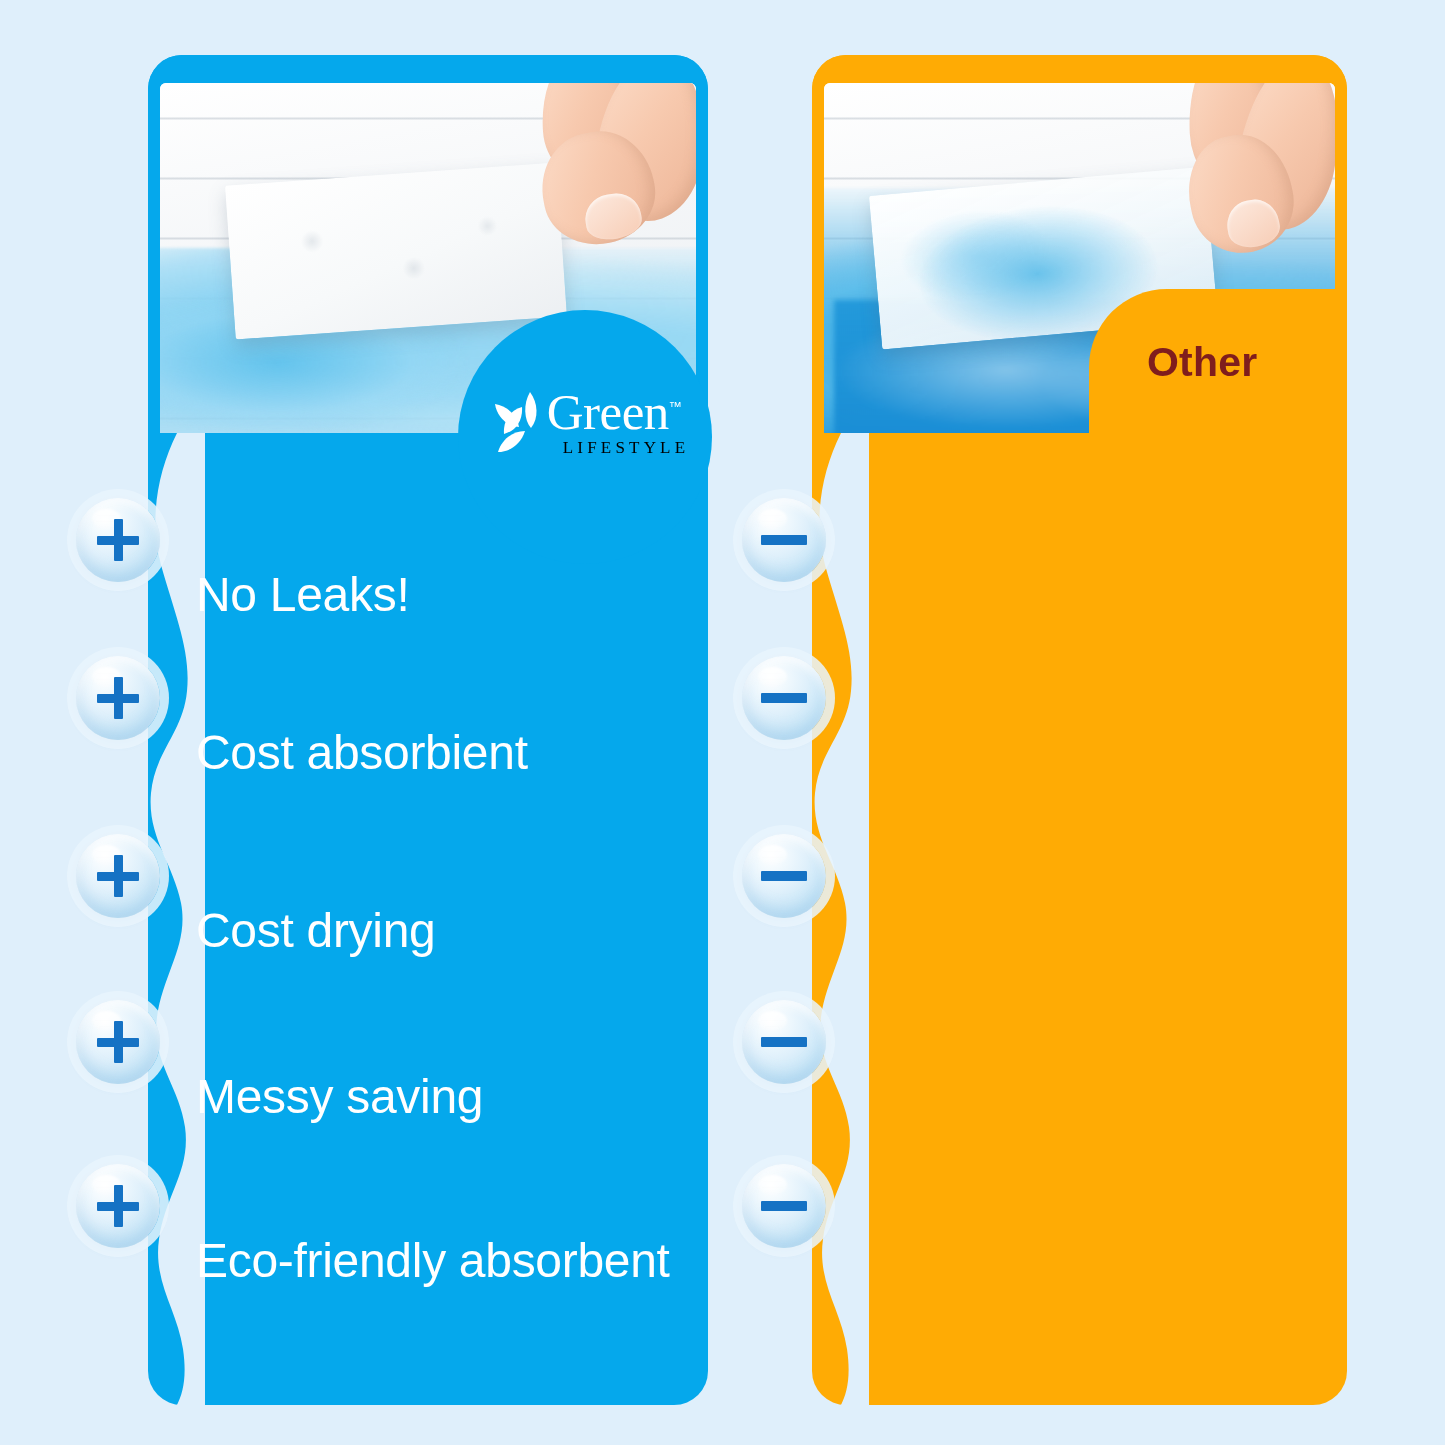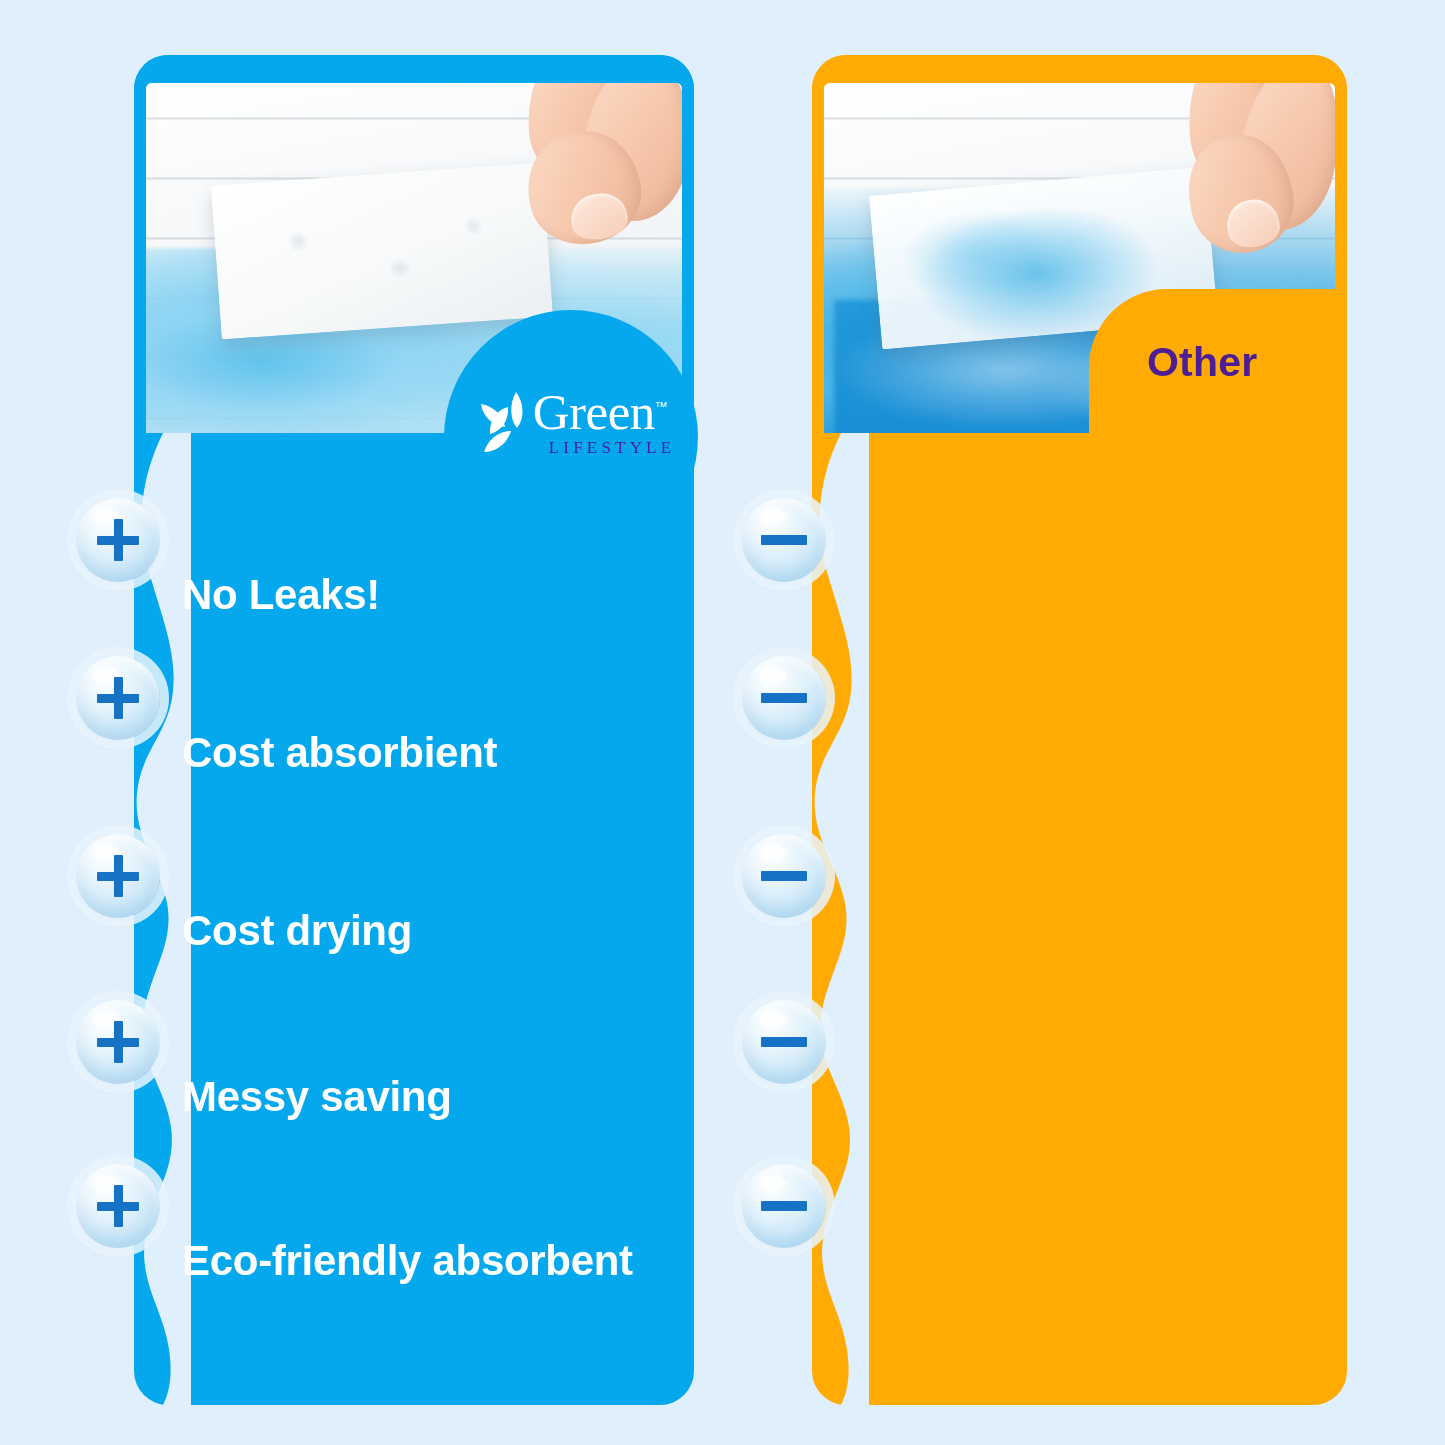--- a/index.html
+++ b/index.html
@@ -18,21 +18,21 @@
   }
 
   
   .card {
     position:absolute;
     top:55px;
     height:1350px;
     border-radius:34px;
     overflow:visible;
   }
-  .card.left  { left:134px;  width:560px; background:#05a8ec; }
+  .card.left  { left:148px;  width:560px; background:#05a8ec; }
   .card.right { left:812px;  width:535px; background:#ffab04; }
 
   
   .photo-frame {
     position:absolute;
     left:0; top:0;
     width:100%;
     height:378px;
     border-radius:34px 34px 0 0;
     overflow:hidden;
@@ -174,21 +174,21 @@
     font-weight:400;
   }
   .logo-tm {
     font-size:13px;
     vertical-align:super;
     font-family:"Liberation Sans", sans-serif;
   }
   .logo-lifestyle {
     font-family:"Liberation Serif", serif;
     font-size:17px;
-    color:#4c1d95;
+    color:#000000;
     letter-spacing:4.2px;
     margin-top:1px;
     margin-left:16px;
   }
 
   
   .other-notch {
     position:absolute;
     right:0; top:234px;
     width:258px; height:146px;
@@ -196,21 +196,21 @@
     border-top-left-radius:78px;
     display:flex;
     align-items:center;
     justify-content:flex-start;
     padding-left:58px;
     z-index:6;
   }
   .other-label {
     font-size:41px;
     font-weight:bold;
-    color:#4c1d95;
+    color:#7f1d1d;
     letter-spacing:0.2px;
   }
 
   
   .wave-edge {
     position:absolute;
     top:378px;
     bottom:0;
     width:58px;
     z-index:4;
@@ -231,22 +231,22 @@
     position:absolute;
     left:0; right:0;
     height:0;
     display:flex;
     align-items:center;
   }
   .card.left  .feature { padding-left:48px; }
   .card.right .feature { padding-left:54px; }
 
   .feature-text {
-    font-size:42px;
-    font-weight:bold;
+    font-size:48px;
+    font-weight:normal;
     line-height:1;
     white-space:nowrap;
   }
   .card.left  .feature-text { color:#ffffff;  letter-spacing:-0.3px; }
   .card.right .feature-text { color:#fffaf0;  letter-spacing:-0.3px; }
 
   
   .badge {
     position:absolute;
     width:84px; height:84px;

